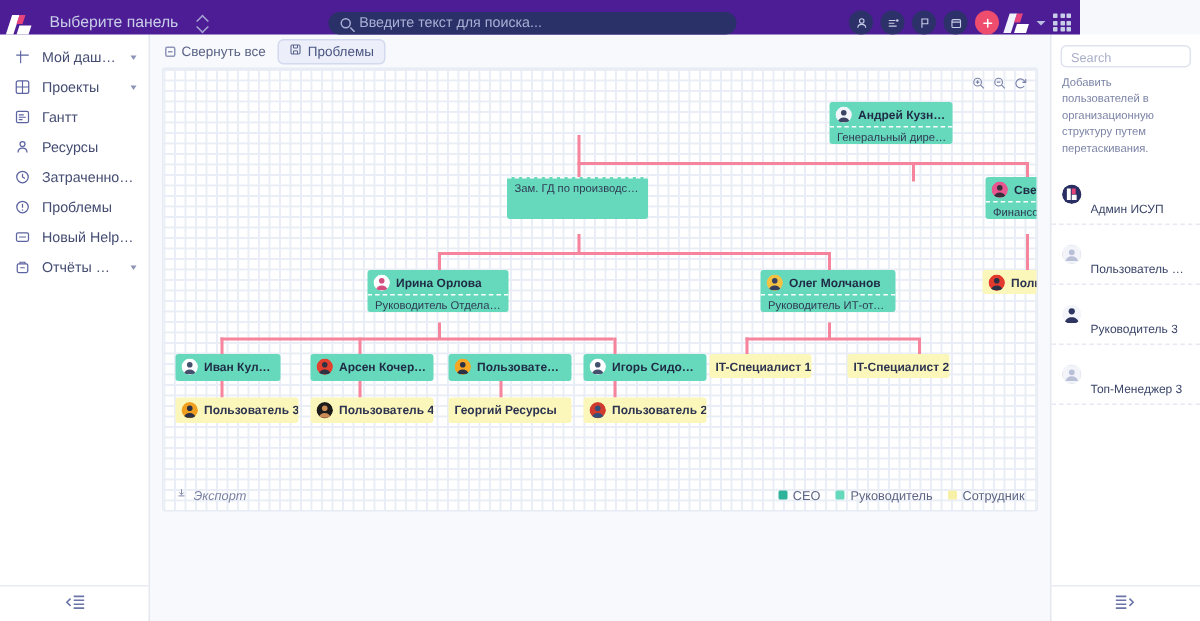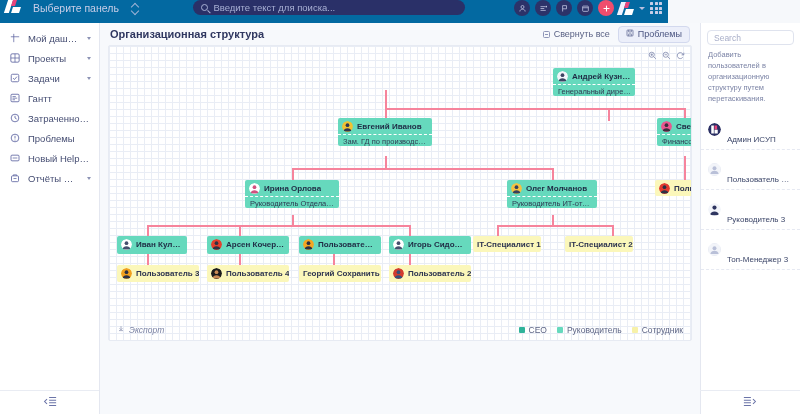--- a/index.html
+++ b/index.html
@@ -5,22 +5,22 @@
   * { box-sizing: border-box; margin:0; padding:0; }
   html,body { width:800px; height:414px; overflow:hidden; }
   body {
     font-family: "Liberation Sans", "DejaVu Sans", sans-serif;
     font-size: 11px;
     color: #3b4261;
     background:#f6f8fb;
   }
   
   .topbar{
-    position:absolute; top:0; left:0; width:668px; height:23px;
-    background:#0369a1; display:flex; align-items:flex-start; gap:6px;
+    position:absolute; top:0; left:0; width:720px; height:23px;
+    background:#4c1d95; display:flex; align-items:flex-end; gap:6px;
     padding:0 6px; z-index:40;
   }
   .brand-logo{ width:15px; height:13px; position:relative; flex:none; }
   .brand-logo i{ position:absolute; display:block; background:#fff; transform:skewX(-18deg); }
   .brand-logo i.a{ left:0; top:0; width:5px; height:13px; background:#ffffff;}
   .brand-logo i.b{ left:6px; top:0; width:4px; height:6px; background:#e8447c;}
   .brand-logo i.c{ left:6px; top:7px; width:8px; height:6px; background:#ffffff;}
   .panel-select{
     display:flex; align-items:center; gap:12px;
     color:#c9cee8; font-size:10.5px; padding:2px 6px; border-radius:4px;
@@ -240,41 +240,40 @@
       <span class="sicon">
         <svg width="10" height="10" viewBox="0 0 12 12">
             <rect x="1" y="1" width="10" height="10" rx="1.5" fill="none" stroke="#5b63a0" stroke-width="1"></rect>
             <path d="M1 6h10M6 1v10" stroke="#5b63a0" stroke-width="0.9"></path>
           </svg>
       </span>
       <span class="lbl">Проекты</span>
       <span class="caret"></span>
     </div>
 
-    <div class="sitem">
-      <span class="sicon">
-        <svg width="10" height="10" viewBox="0 0 12 12">
-            <rect x="1.5" y="1.5" width="9" height="9" rx="1.5" fill="none" stroke="#5b63a0" stroke-width="1"></rect>
-            <path d="M3.8 6.2l1.5 1.6 3-3.4" fill="none" stroke="#5b63a0" stroke-width="1"></path>
-          </svg>
-      </span>
-      <span class="lbl">Задачи</span>
-      <span class="caret"></span>
-    </div>
 
     <div class="sitem">
       <span class="sicon">
         <svg width="10" height="10" viewBox="0 0 12 12">
             <rect x="1.2" y="1.5" width="9.6" height="9" rx="1.2" fill="none" stroke="#5b63a0" stroke-width="1"></rect>
             <path d="M3 4.3h4M3 6.2h5.6M3 8.1h3" stroke="#5b63a0" stroke-width="0.9"></path>
           </svg>
       </span>
       <span class="lbl">Гантт</span>
     </div>
 
+    <div class="sitem">
+      <span class="sicon">
+        <svg width="10" height="10" viewBox="0 0 12 12">
+            <circle cx="6" cy="3.6" r="2" fill="none" stroke="#5b63a0" stroke-width="1"></circle>
+            <path d="M2.4 10.4c0-2.2 1.6-3.6 3.6-3.6s3.6 1.4 3.6 3.6" fill="none" stroke="#5b63a0" stroke-width="1"></path>
+          </svg>
+      </span>
+      <span class="lbl">Ресурсы</span>
+    </div>
 
     <div class="sitem">
       <span class="sicon">
         <svg width="10" height="10" viewBox="0 0 12 12">
             <circle cx="6" cy="6" r="4.6" fill="none" stroke="#5b63a0" stroke-width="1"></circle>
             <path d="M6 3.4V6l2 1.2" fill="none" stroke="#5b63a0" stroke-width="1"></path>
           </svg>
       </span>
       <span class="lbl">Затраченное время</span>
     </div>
@@ -318,21 +317,20 @@
       <svg width="14" height="11" viewBox="0 0 16 12">
           <path d="M7 1.5h8M7 4.5h8M7 7.5h8M7 10.5h8" stroke="#6b74a8" stroke-width="1.2"></path>
           <path d="M4.6 3.2L1.8 6l2.8 2.8" fill="none" stroke="#6b74a8" stroke-width="1.2"></path>
         </svg>
     </span>
   </div>
 </div>
 
 <div class="main">
   <div class="main-head">
-    <div class="main-title">Организационная структура</div>
     <div class="collapse-all">
       <span class="sq-min"></span>
       <span>Свернуть все</span>
     </div>
     <div class="save-btn">
       <span>
         <svg width="8" height="8" viewBox="0 0 12 12">
             <rect x="1.5" y="1.5" width="9" height="9" rx="1.2" fill="none" stroke="#5a6390" stroke-width="1.1"></rect>
             <path d="M4 1.5v3h4v-3M4 10.5V7.4h4v3.1" fill="none" stroke="#5a6390" stroke-width="1"></path>
           </svg>
@@ -399,28 +397,20 @@
             <circle cx="10" cy="10" r="10" fill="#f2f5fa"></circle>
             <circle cx="10" cy="7.6" r="3.4" fill="#3c4463"></circle>
             <path d="M2.8 19c.6-4 3.6-5.8 7.2-5.8s6.6 1.8 7.2 5.8z" fill="#3c4463"></path>
           </svg>
         <span class="nname">Андрей Кузнецов</span>
       </div>
       <div class="nrole">Генеральный директор</div>
     </div>
 
     <div class="node teal" style="left:229px; top:72px; width:94px; height:28px;">
-      <div class="nhead">
-        <svg class="avatar" viewBox="0 0 20 20">
-            <circle cx="10" cy="10" r="10" fill="#f0c232"></circle>
-            <circle cx="10" cy="7.6" r="3.4" fill="#2f3650"></circle>
-            <path d="M2.8 19c.6-4 3.6-5.8 7.2-5.8s6.6 1.8 7.2 5.8z" fill="#2f3650"></path>
-          </svg>
-        <span class="nname">Евгений Иванов</span>
-      </div>
       <div class="nrole">Зам. ГД по производству</div>
     </div>
 
     <div class="node teal" style="left:548px; top:72px; width:94px; height:28px;">
       <div class="nhead">
         <svg class="avatar" viewBox="0 0 20 20">
             <circle cx="10" cy="10" r="10" fill="#e8568f"></circle>
             <circle cx="10" cy="7.6" r="3.4" fill="#3a2d3e"></circle>
             <path d="M2.8 19c.6-4 3.6-5.8 7.2-5.8s6.6 1.8 7.2 5.8z" fill="#3a2d3e"></path>
           </svg>
@@ -537,21 +527,21 @@
             <circle cx="10" cy="10" r="10" fill="#1c1c1c"></circle>
             <circle cx="10" cy="7.6" r="3.4" fill="#c98a54"></circle>
             <path d="M2.8 19c.6-4 3.6-5.8 7.2-5.8s6.6 1.8 7.2 5.8z" fill="#c98a54"></path>
           </svg>
         <span class="nname">Пользователь 4</span>
       </div>
     </div>
 
     <div class="node yellow plain" style="left:190px; top:219px; width:82px; height:17px;">
       <div class="nhead">
-        <span class="nname">Георгий Сохранить</span>
+        <span class="nname">Георгий Ресурсы</span>
       </div>
     </div>
 
     <div class="node yellow plain" style="left:280px; top:219px; width:82px; height:17px;">
       <div class="nhead">
         <svg class="avatar" viewBox="0 0 20 20">
             <circle cx="10" cy="10" r="10" fill="#d13b2e"></circle>
             <circle cx="10" cy="7.6" r="3.4" fill="#33507a"></circle>
             <path d="M2.8 19c.6-4 3.6-5.8 7.2-5.8s6.6 1.8 7.2 5.8z" fill="#33507a"></path>
           </svg>

